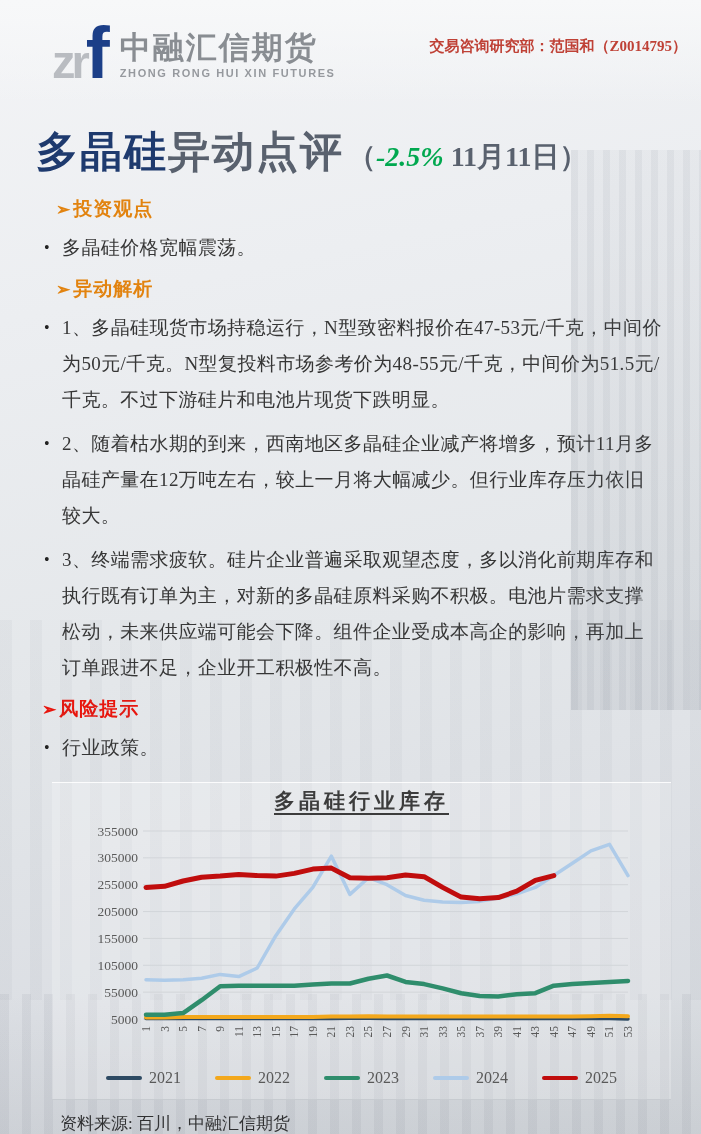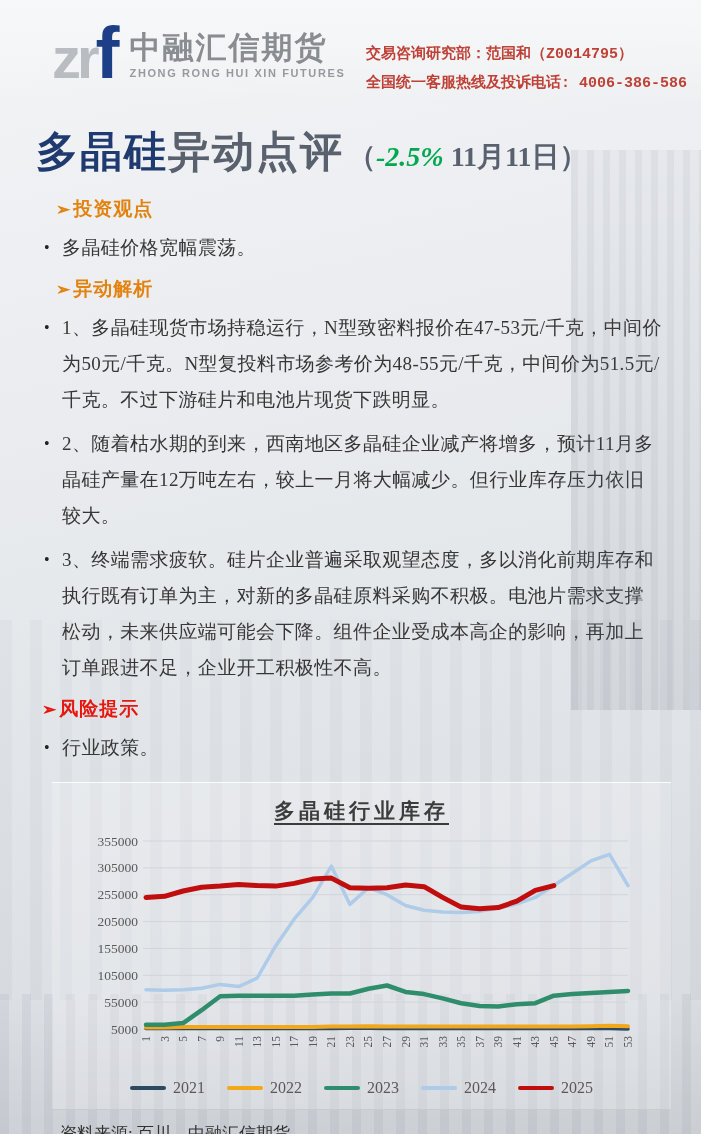--- a/index.html
+++ b/index.html
@@ -30,26 +30,26 @@
 
   
   .header{
     position:relative;
     display:flex;justify-content:space-between;align-items:flex-start;
     padding:16px 14px 0 52px;height:88px;
     background:linear-gradient(180deg,#f7f8f9 0%,rgba(247,248,249,0) 100%);
   }
   .logo{display:flex;align-items:flex-end;}
   .logo-zrf{font-weight:bold;line-height:.8;letter-spacing:-4px;}
-  .logo-zr{font-size:58px;color:#b9bcc1;margin-top:23px;}
+  .logo-zr{font-size:47px;color:#b9bcc1;margin-top:23px;}
   .logo-f{font-size:72px;color:#1c3f88;}
   .logo-names{margin-left:14px;padding-bottom:4px;margin-top:16px;}
   .logo-cn{font-size:31px;font-weight:bold;color:#898d92;letter-spacing:2px;line-height:1;}
   .logo-en{font-size:11px;font-weight:bold;color:#96999e;letter-spacing:1.6px;margin-top:4px;}
-  .contact{margin-top:24px;text-align:left;color:#bf4136;font-size:15px;line-height:29px;font-family:Liberation Mono, monospace;font-weight:bold;}
+  .contact{margin-top:16px;text-align:left;color:#bf4136;font-size:15px;line-height:29px;font-family:Liberation Serif, serif;font-weight:bold;}
 
   
   .title-row{margin:20px 0 0 36px;white-space:nowrap;font-family:"Liberation Serif","DejaVu Serif",serif;}
   .title-subject{font-size:42px;font-weight:bold;color:#1e3a6e;letter-spacing:2px;}
   .title-rest{font-size:42px;font-weight:bold;color:#59616e;letter-spacing:2px;}
   .title-paren{font-size:28px;font-weight:bold;color:#59616e;}
   .title-change{font-size:28px;font-weight:bold;color:#00a84f;font-style:italic;}
 
   
   .content{margin:16px 38px 0 40px;font-family:"Liberation Serif","DejaVu Serif",serif;}
@@ -59,32 +59,32 @@
   .sec-red{color:#e8150d;}
   .bullet-row{display:flex;margin:4px 0 8px 4px;font-size:19px;line-height:36px;color:#363636;}
   .bullet-row .dot{width:18px;flex:0 0 18px;font-size:16px;color:#222;}
   .bullet-row .btext{flex:1;letter-spacing:.4px;}
 
   
   .chart-section{
     position:relative;margin:16px 30px 0 52px;
     border-top:1px solid rgba(255,255,255,.85);
     border-bottom:1px solid #c7cbd0;
-    padding:10px 0 12px 0;
+    padding:0 0 12px 0;
     background:rgba(255,255,255,.22);
   }
   .chart-title{
     text-align:center;font-size:21px;font-weight:bold;color:#3c3c3c;
     letter-spacing:4px;text-decoration:underline;text-underline-offset:5px;
     font-family:"Liberation Serif","DejaVu Serif",serif;margin:4px 0 6px 0;
   }
   .chart-svg-wrap{margin-left:28px;}
   .ylab{font-size:13.5px;fill:#595959;font-family:"Liberation Serif","DejaVu Serif",serif;}
   .xlab{font-size:11.5px;fill:#595959;font-family:"Liberation Serif","DejaVu Serif",serif;}
-  .legend{display:flex;justify-content:center;gap:22px;margin-top:6px;}
+  .legend{display:flex;justify-content:center;gap:34px;margin-top:6px;}
   .leg-item{display:flex;align-items:center;gap:7px;}
   .leg-line{width:36px;height:4px;border-radius:2px;display:inline-block;}
   .leg-label{font-size:16px;color:#595959;font-family:"Liberation Serif","DejaVu Serif",serif;}
 
   
   .source{margin:12px 0 0 60px;font-size:17px;color:#2a2a2a;font-family:"Liberation Serif","DejaVu Serif",serif;}
 </style>
 </head>
 <body>
 
@@ -96,21 +96,20 @@
   <div class="header">
     <div class="logo">
       <div class="logo-zrf"><span class="logo-zr">zr</span><span class="logo-f">f</span></div>
       <div class="logo-names">
         <div class="logo-cn">中融汇信期货</div>
         <div class="logo-en">ZHONG RONG HUI XIN FUTURES</div>
       </div>
     </div>
     <div class="contact">
       <div>交易咨询研究部：范国和（Z0014795）</div>
-      <div>全国统一客服热线及投诉电话: 4006-386-586</div>
     </div>
   </div>
 
   <div class="title-row">
     <span class="title-subject">多晶硅</span><span class="title-rest">异动点评</span>
     <span class="title-paren">（</span><span class="title-change">-2.5%</span><span class="title-paren"> 11月11日）</span>
   </div>
 
   <div class="content">
     <div class="sec-head sec-orange">

